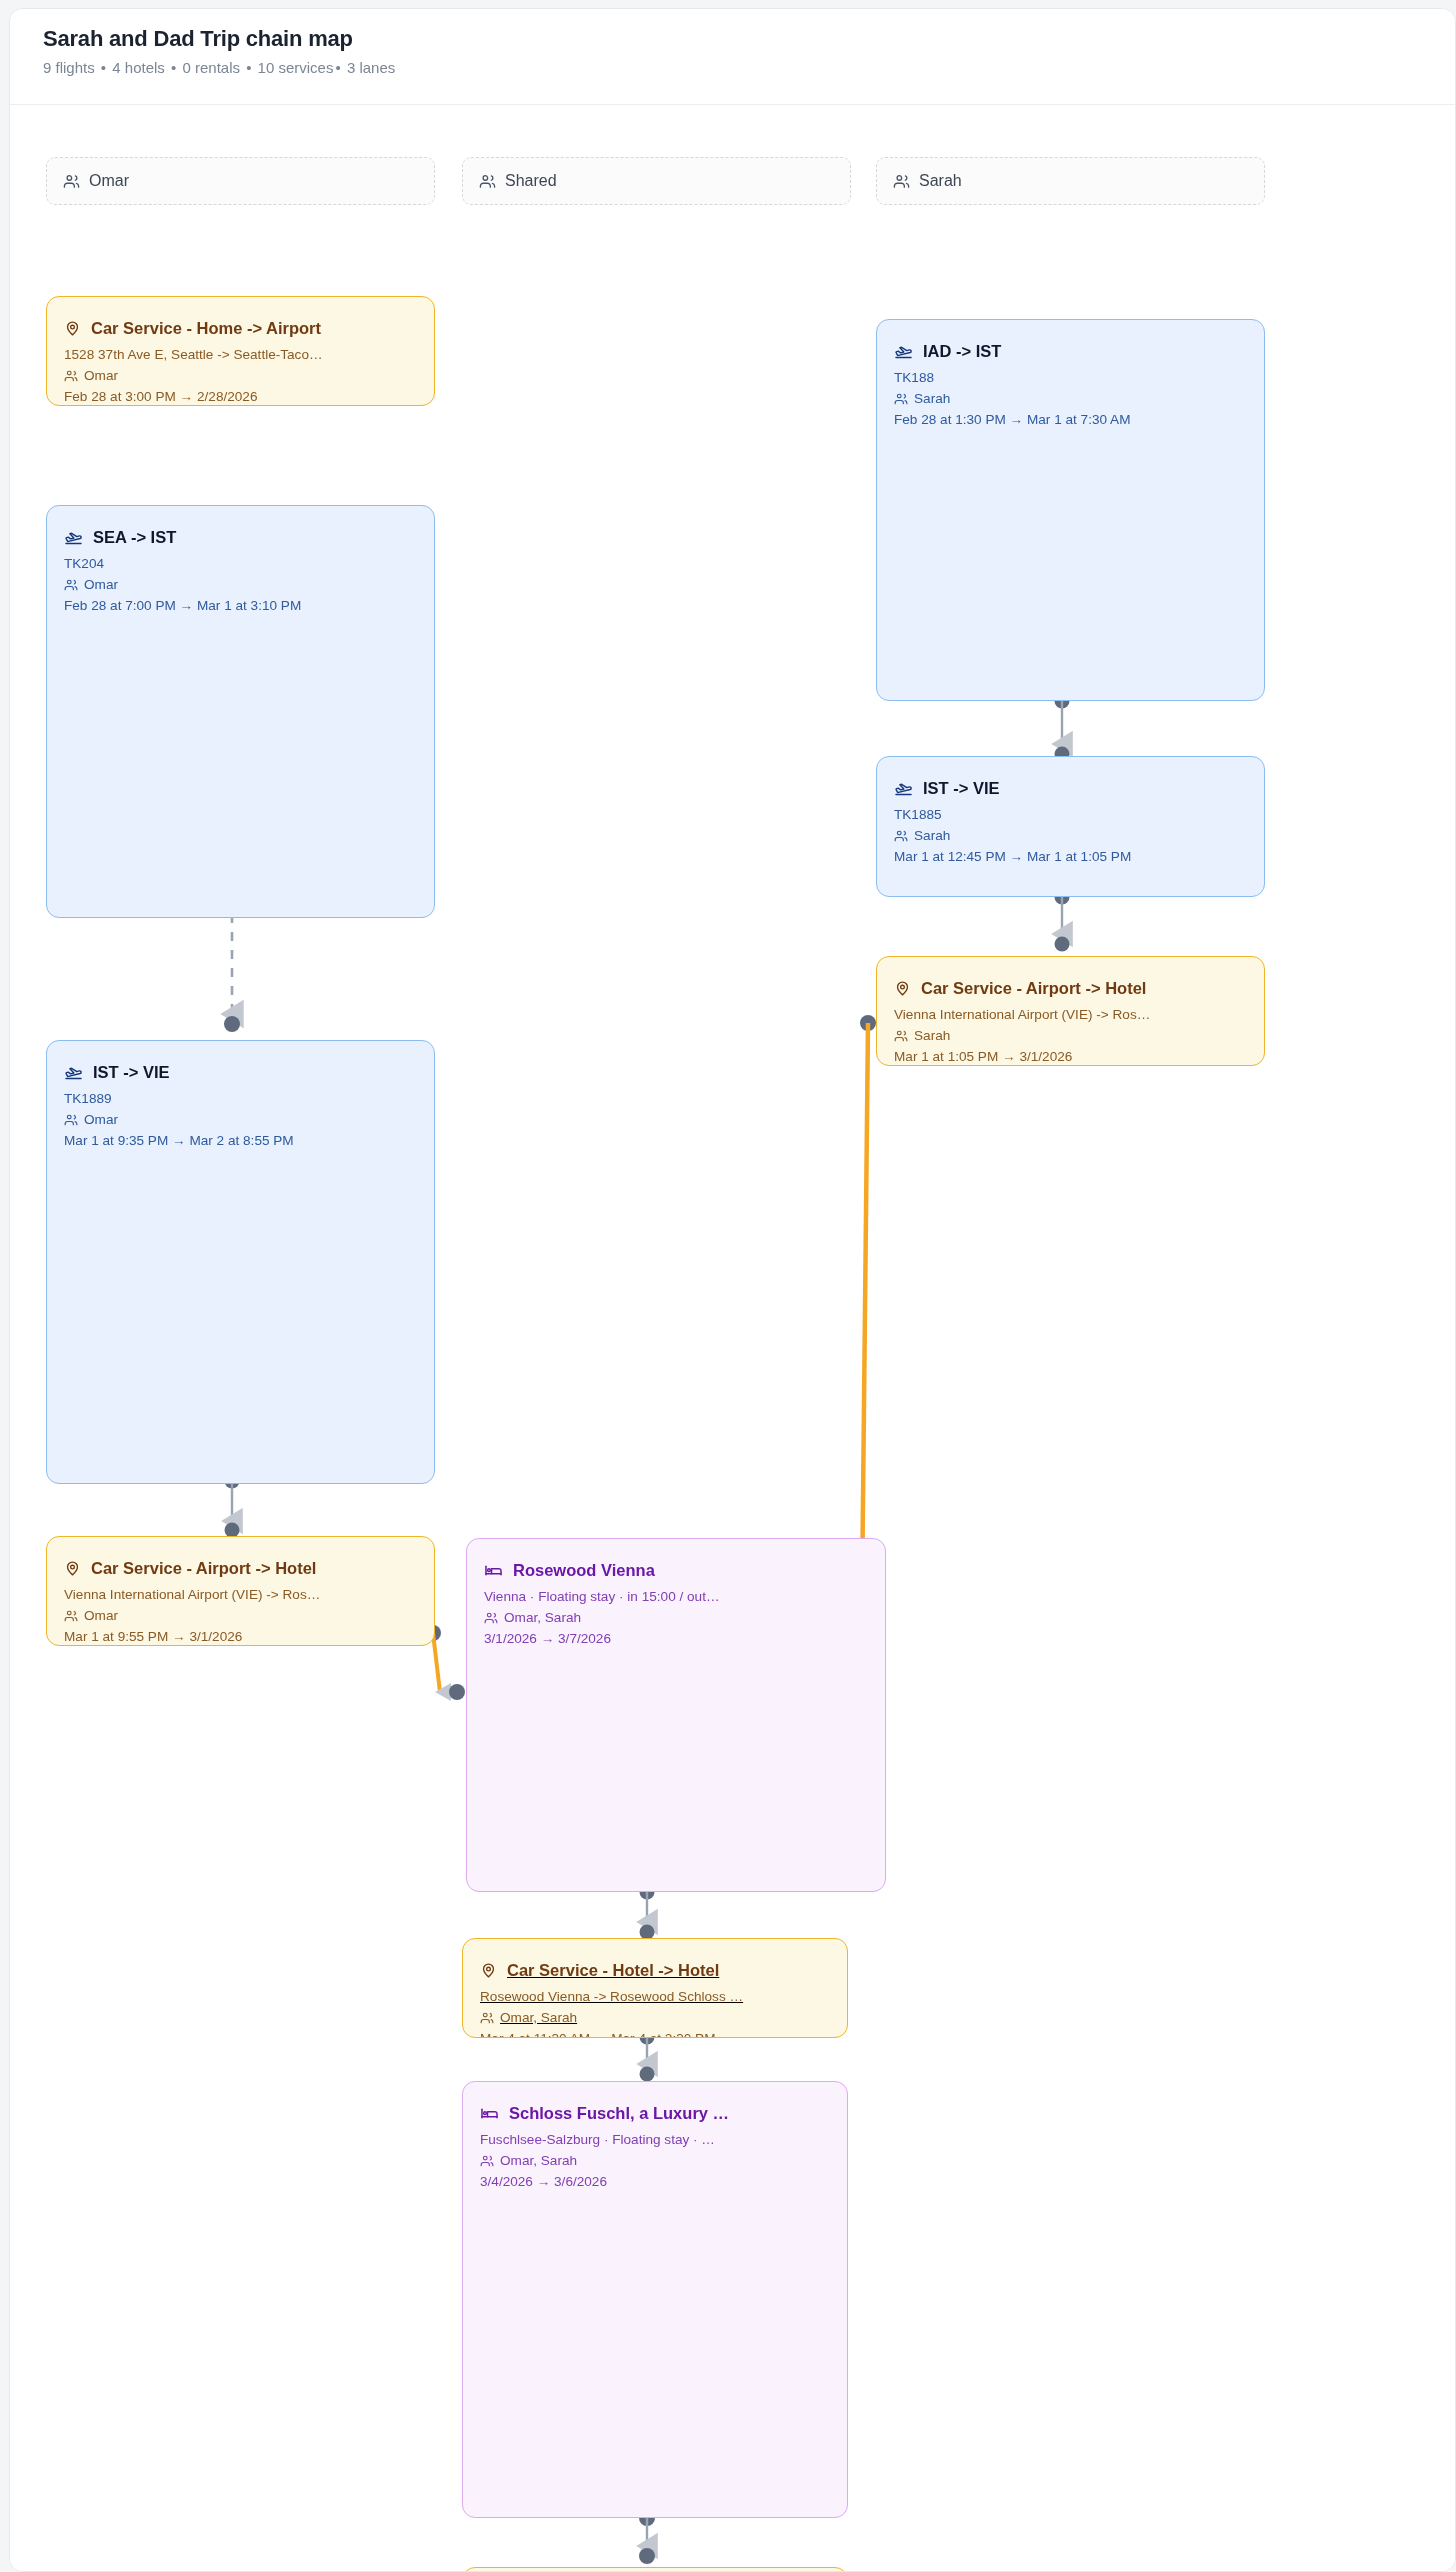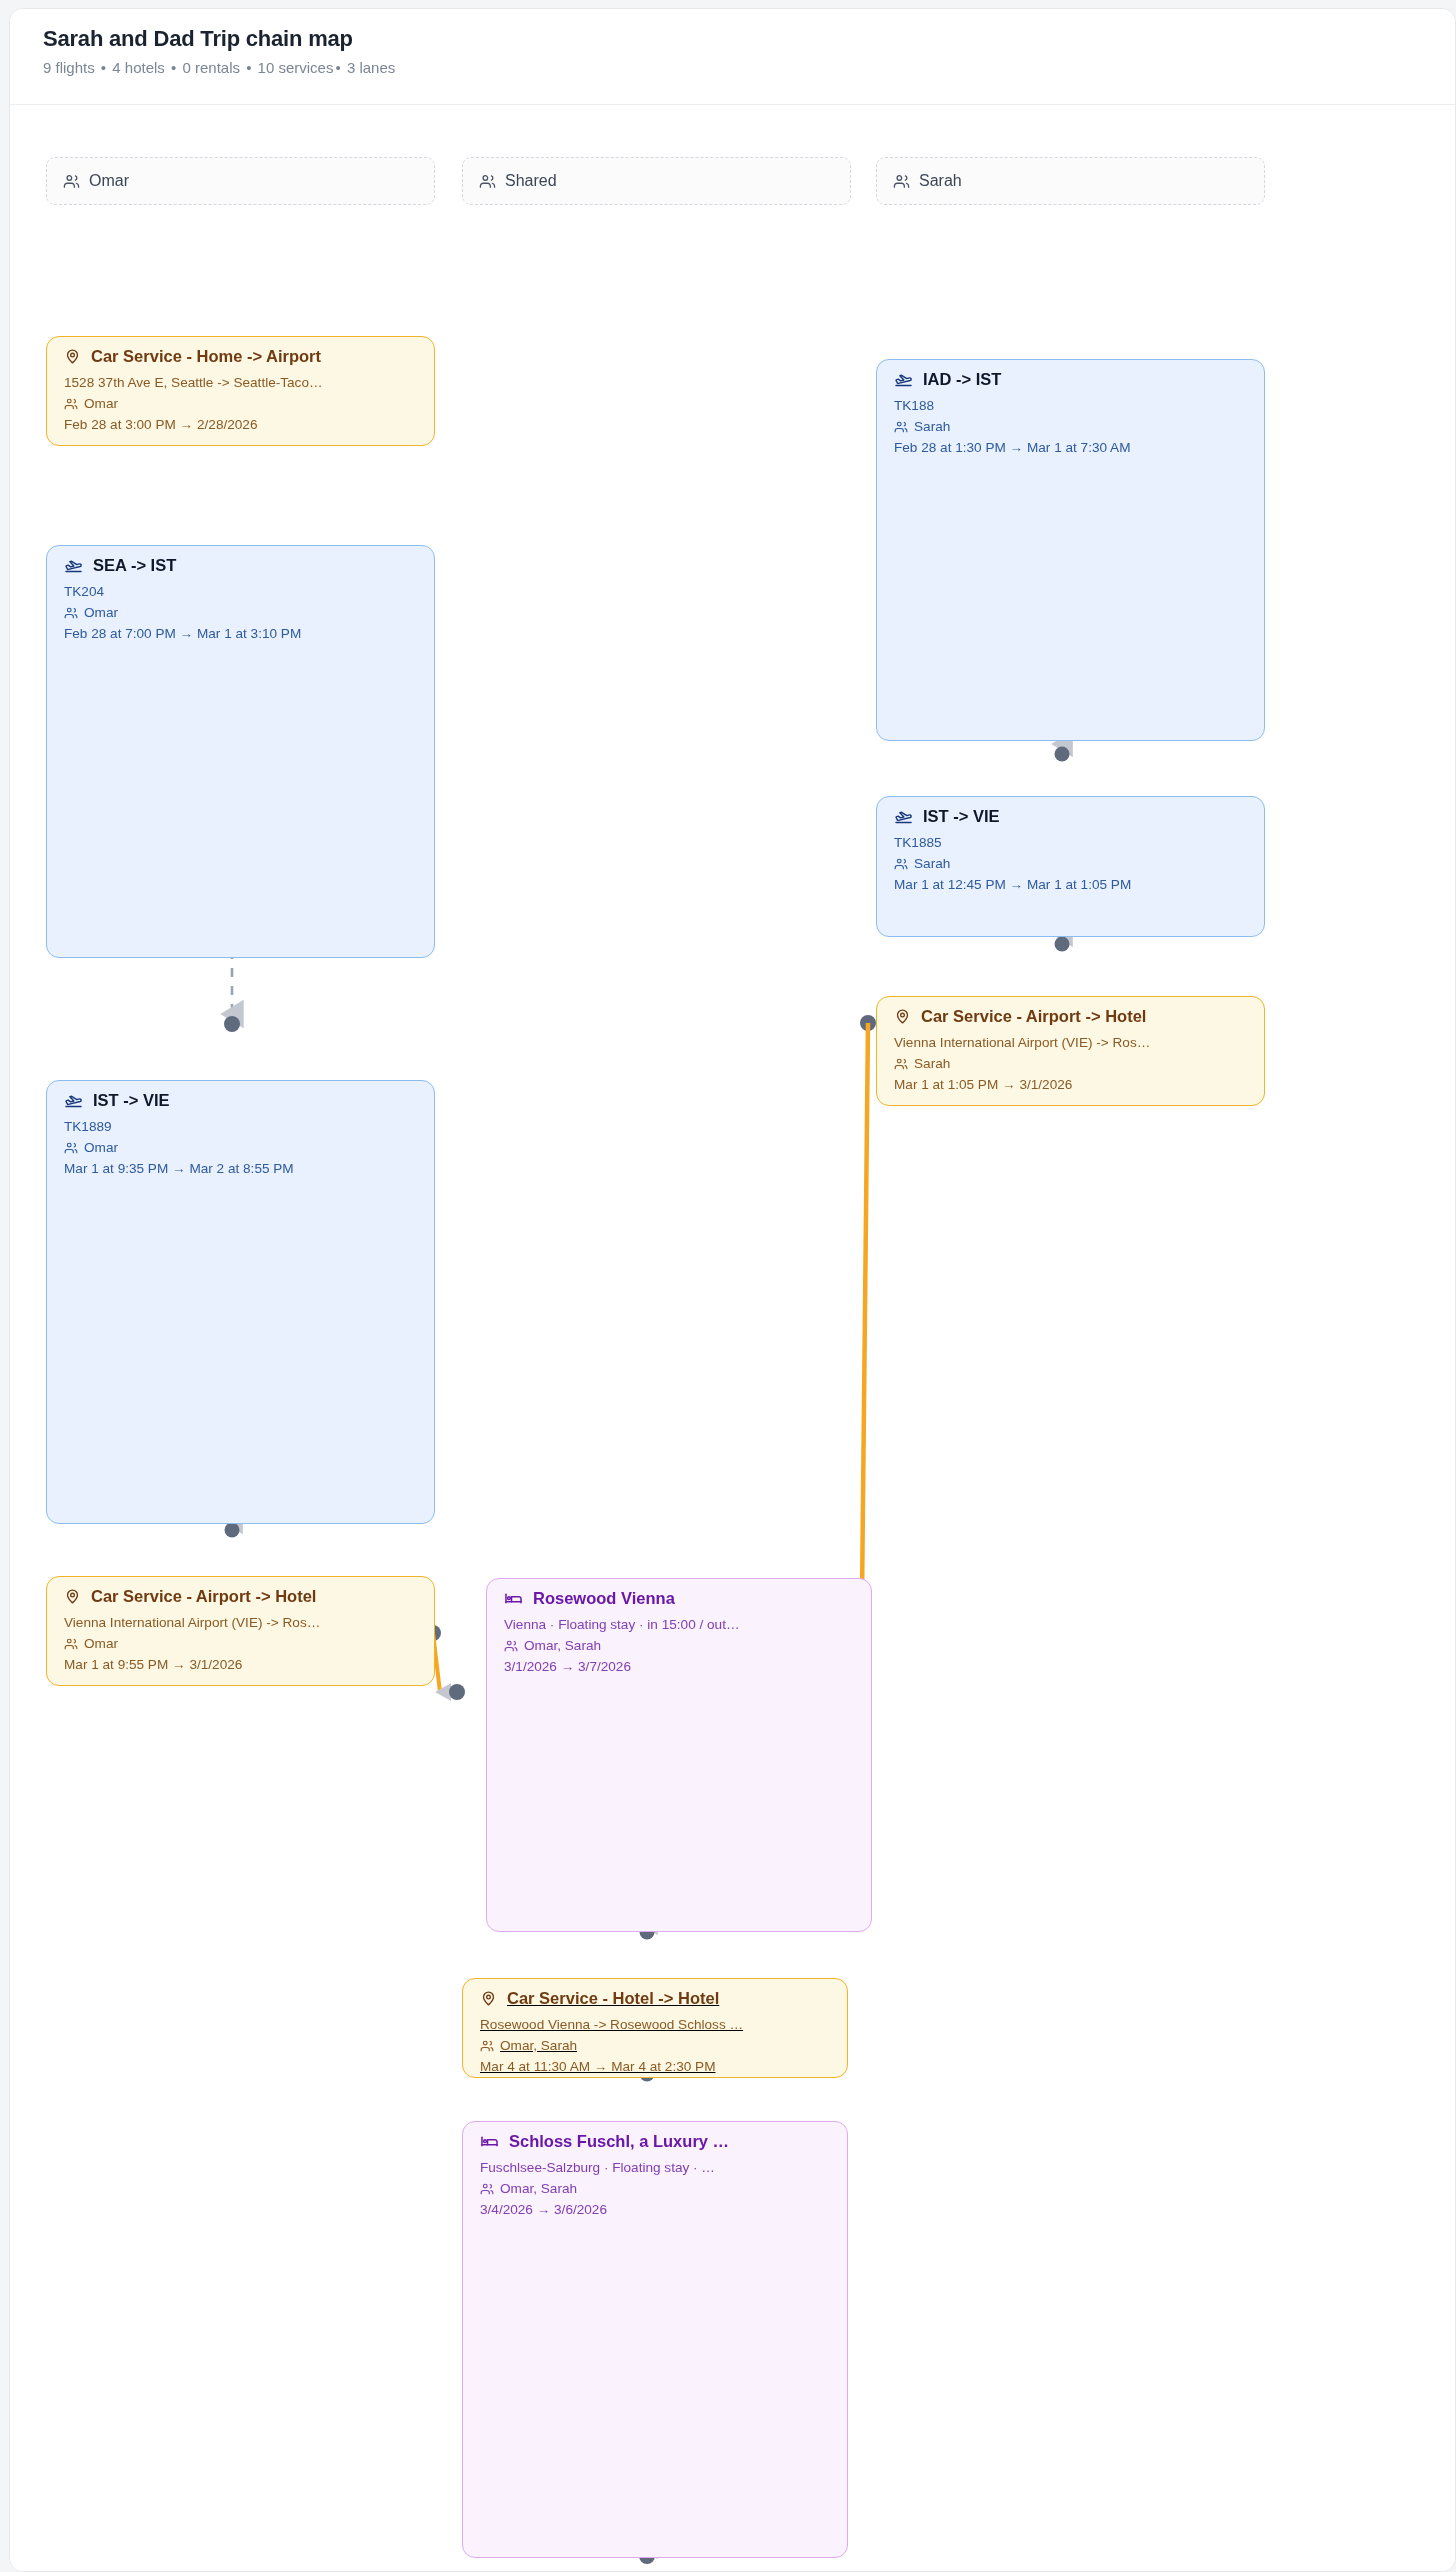--- a/index.html
+++ b/index.html
@@ -97,23 +97,22 @@
     width: 1446px;
     height: 2466px;
     pointer-events: none;
   }
 
   
   .card {
     position: absolute;
     border-radius: 13px;
     border: 1.6px solid;
-    padding: 8px 17px 12px 17px;
+    padding: 20px 17px 12px 17px;
     overflow: hidden;
-    margin-top: 40px;
   }
   .card-title {
     display: flex;
     align-items: center;
     gap: 10px;
     font-size: 16.5px;
     font-weight: 700;
     line-height: 22px;
     white-space: nowrap;
   }
@@ -444,21 +443,21 @@
                 <circle cx="9" cy="7" r="3.2"></circle>
               <path d="M17.5 4.2a3.2 3.2 0 0 1 0 6"></path>
                 <path d="M22 20v-1.5a4 4 0 0 0-3-3.8"></path>
             </svg>
           </span>
           <span>Sarah</span>
         </div>
         <div class="card-line when">Mar 1 at 1:05 PM → 3/1/2026</div>
       </div>
 
-      <div class="card hotel" style="left:476px; top:1432px; width:386px; height:354px;">
+      <div class="card hotel" style="left:456px; top:1432px; width:420px; height:354px;">
         <div class="card-title">
           <span>
             <svg class="icon" width="19" height="19" viewBox="0 0 24 24" fill="none" stroke="#6b18a8" stroke-width="1.9" stroke-linecap="round" stroke-linejoin="round">
               <path d="M2.5 6.5v11"></path>
                 <path d="M2.5 16h19"></path>
               <path d="M21.5 17.5v-5.2a2.6 2.6 0 0 0-2.6-2.6H9.5V16"></path>
               <circle cx="6.3" cy="11.6" r="1.7"></circle>
             </svg>
           </span>
           <span>Rosewood Vienna</span>

